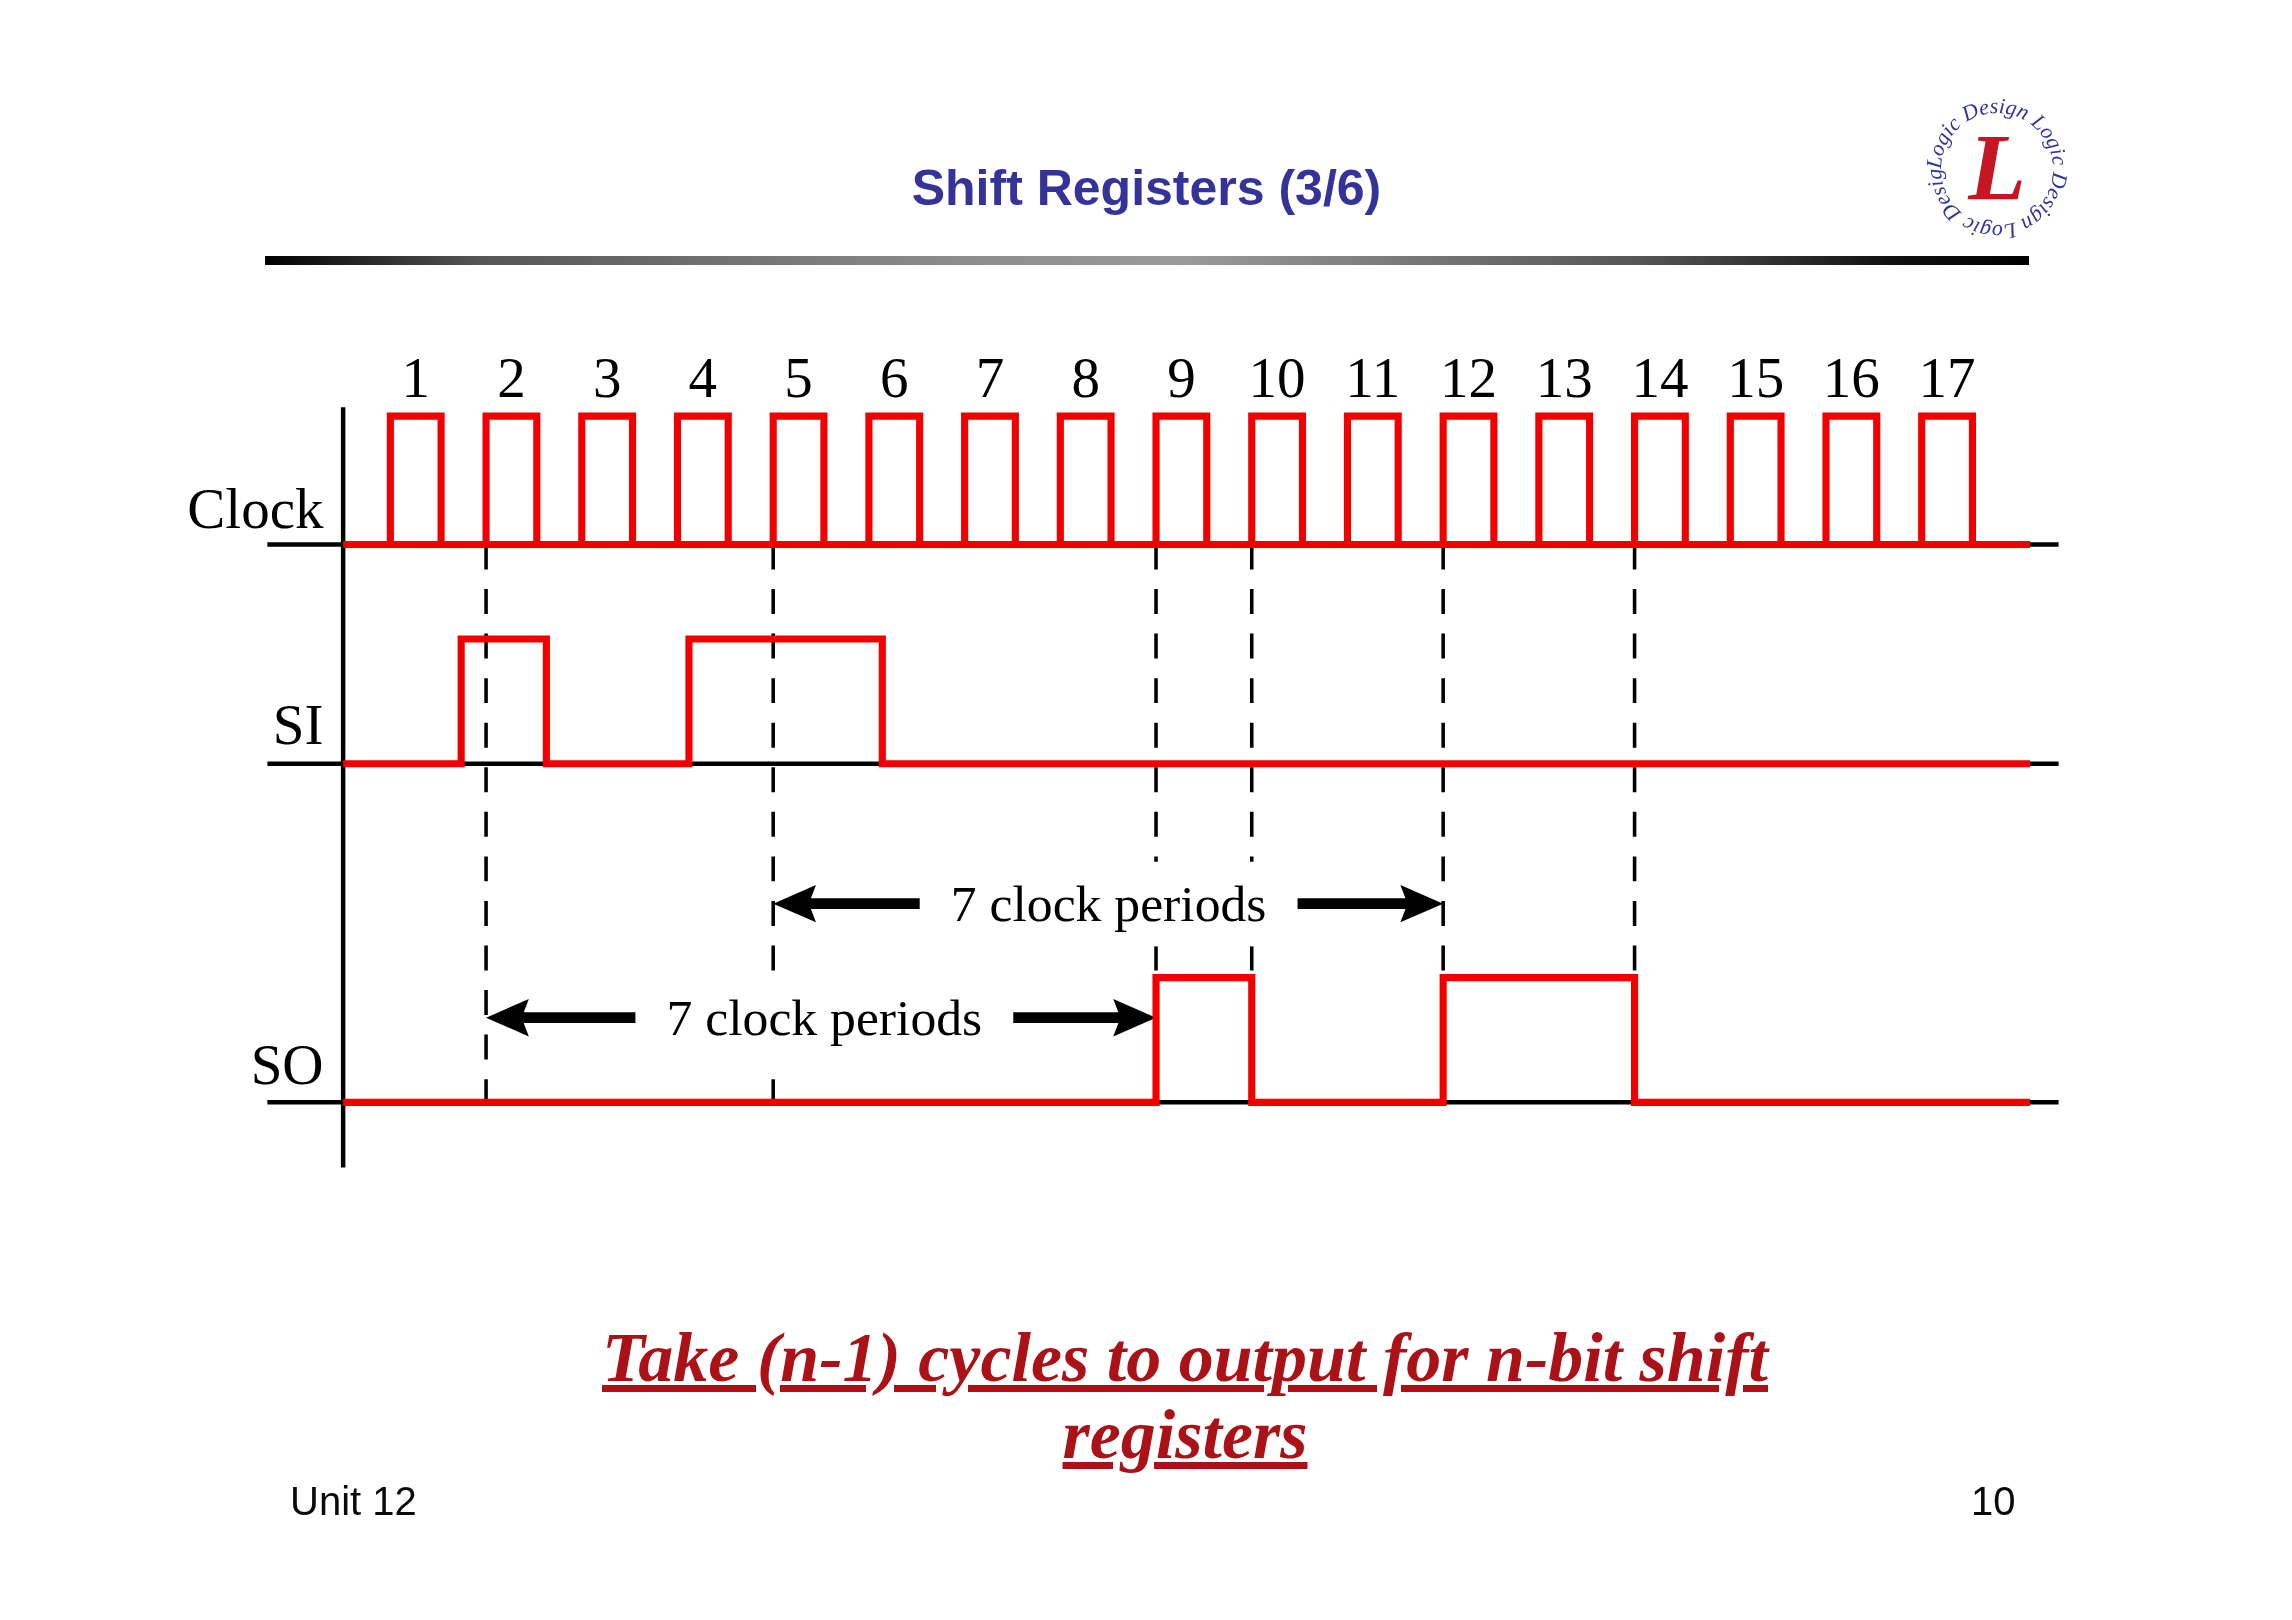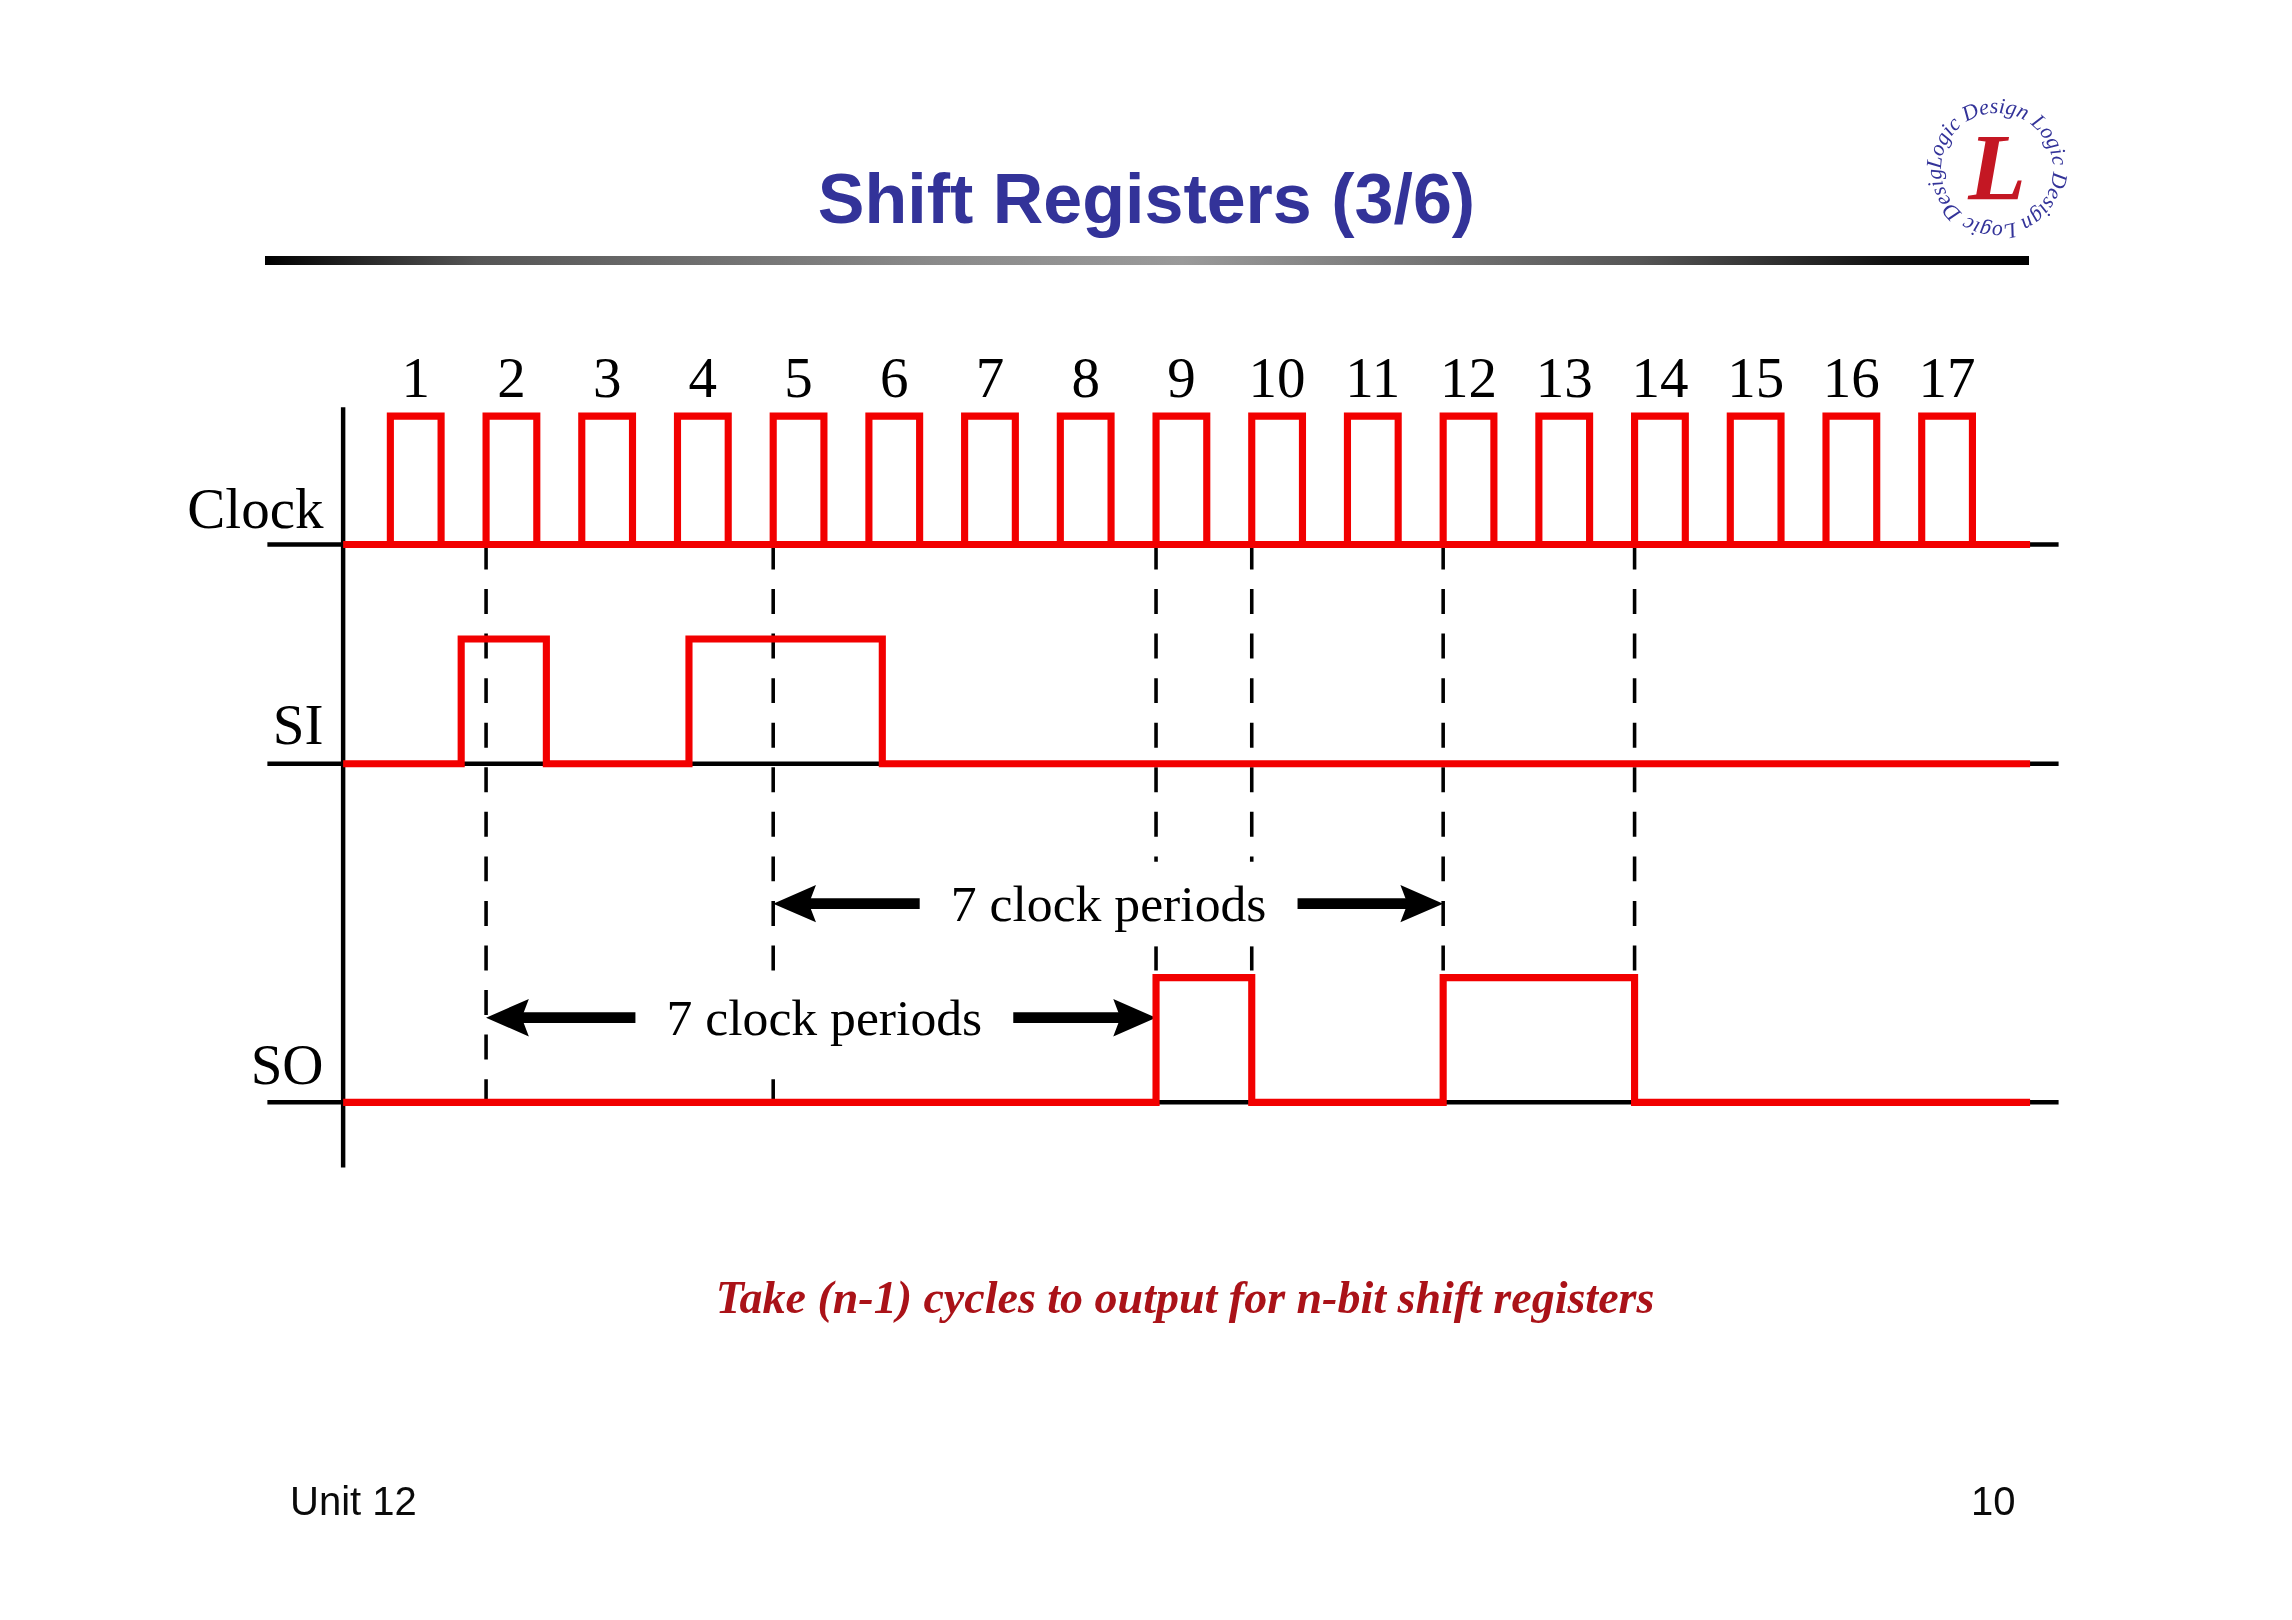--- a/index.html
+++ b/index.html
@@ -7,34 +7,35 @@
     position:relative;
     width:2293px;height:1621px;
     background:#ffffff;
     overflow:hidden;
     font-family:"Liberation Serif","DejaVu Serif",serif;
   }
   #title{
     position:absolute;left:0;top:159px;width:2293px;
     text-align:center;
     font-family:"Liberation Sans","DejaVu Sans",sans-serif;
-    font-weight:bold;font-size:70px;letter-spacing:0;
+    font-weight:bold;font-size:50px;letter-spacing:0;
     color:#333399;
   }
   #title-rule{
     position:absolute;left:265px;top:256px;width:1764px;height:9px;
     background:linear-gradient(to right,#000 0%,#555 12%,#8a8a8a 38%,#9a9a9a 52%,#555 78%,#111 92%,#000 100%);
   }
   #diagram-svg{position:absolute;left:0;top:0;}
   #caption{
-    position:absolute;left:481px;top:1273px;width:1408px;
+    position:absolute;left:481px;top:1319px;width:1408px;
     text-align:center;
     font-family:"Liberation Serif","DejaVu Serif",serif;
-    font-style:italic;font-weight:bold;font-size:46px;line-height:1.1;
+    font-style:italic;font-weight:bold;font-size:70px;line-height:1.1;
     color:#aa1218;
+    text-decoration:underline;
   }
   .footer{
     position:absolute;top:1481px;
     font-family:"Liberation Sans","DejaVu Sans",sans-serif;
     font-size:40px;color:#0a0a0a;line-height:1;
   }
   #footer-left{left:266px;margin-left:24px;}
   #footer-right{left:1971px;}
   #logo{position:absolute;left:1914px;top:86px;width:166px;height:166px;}
 </style>

